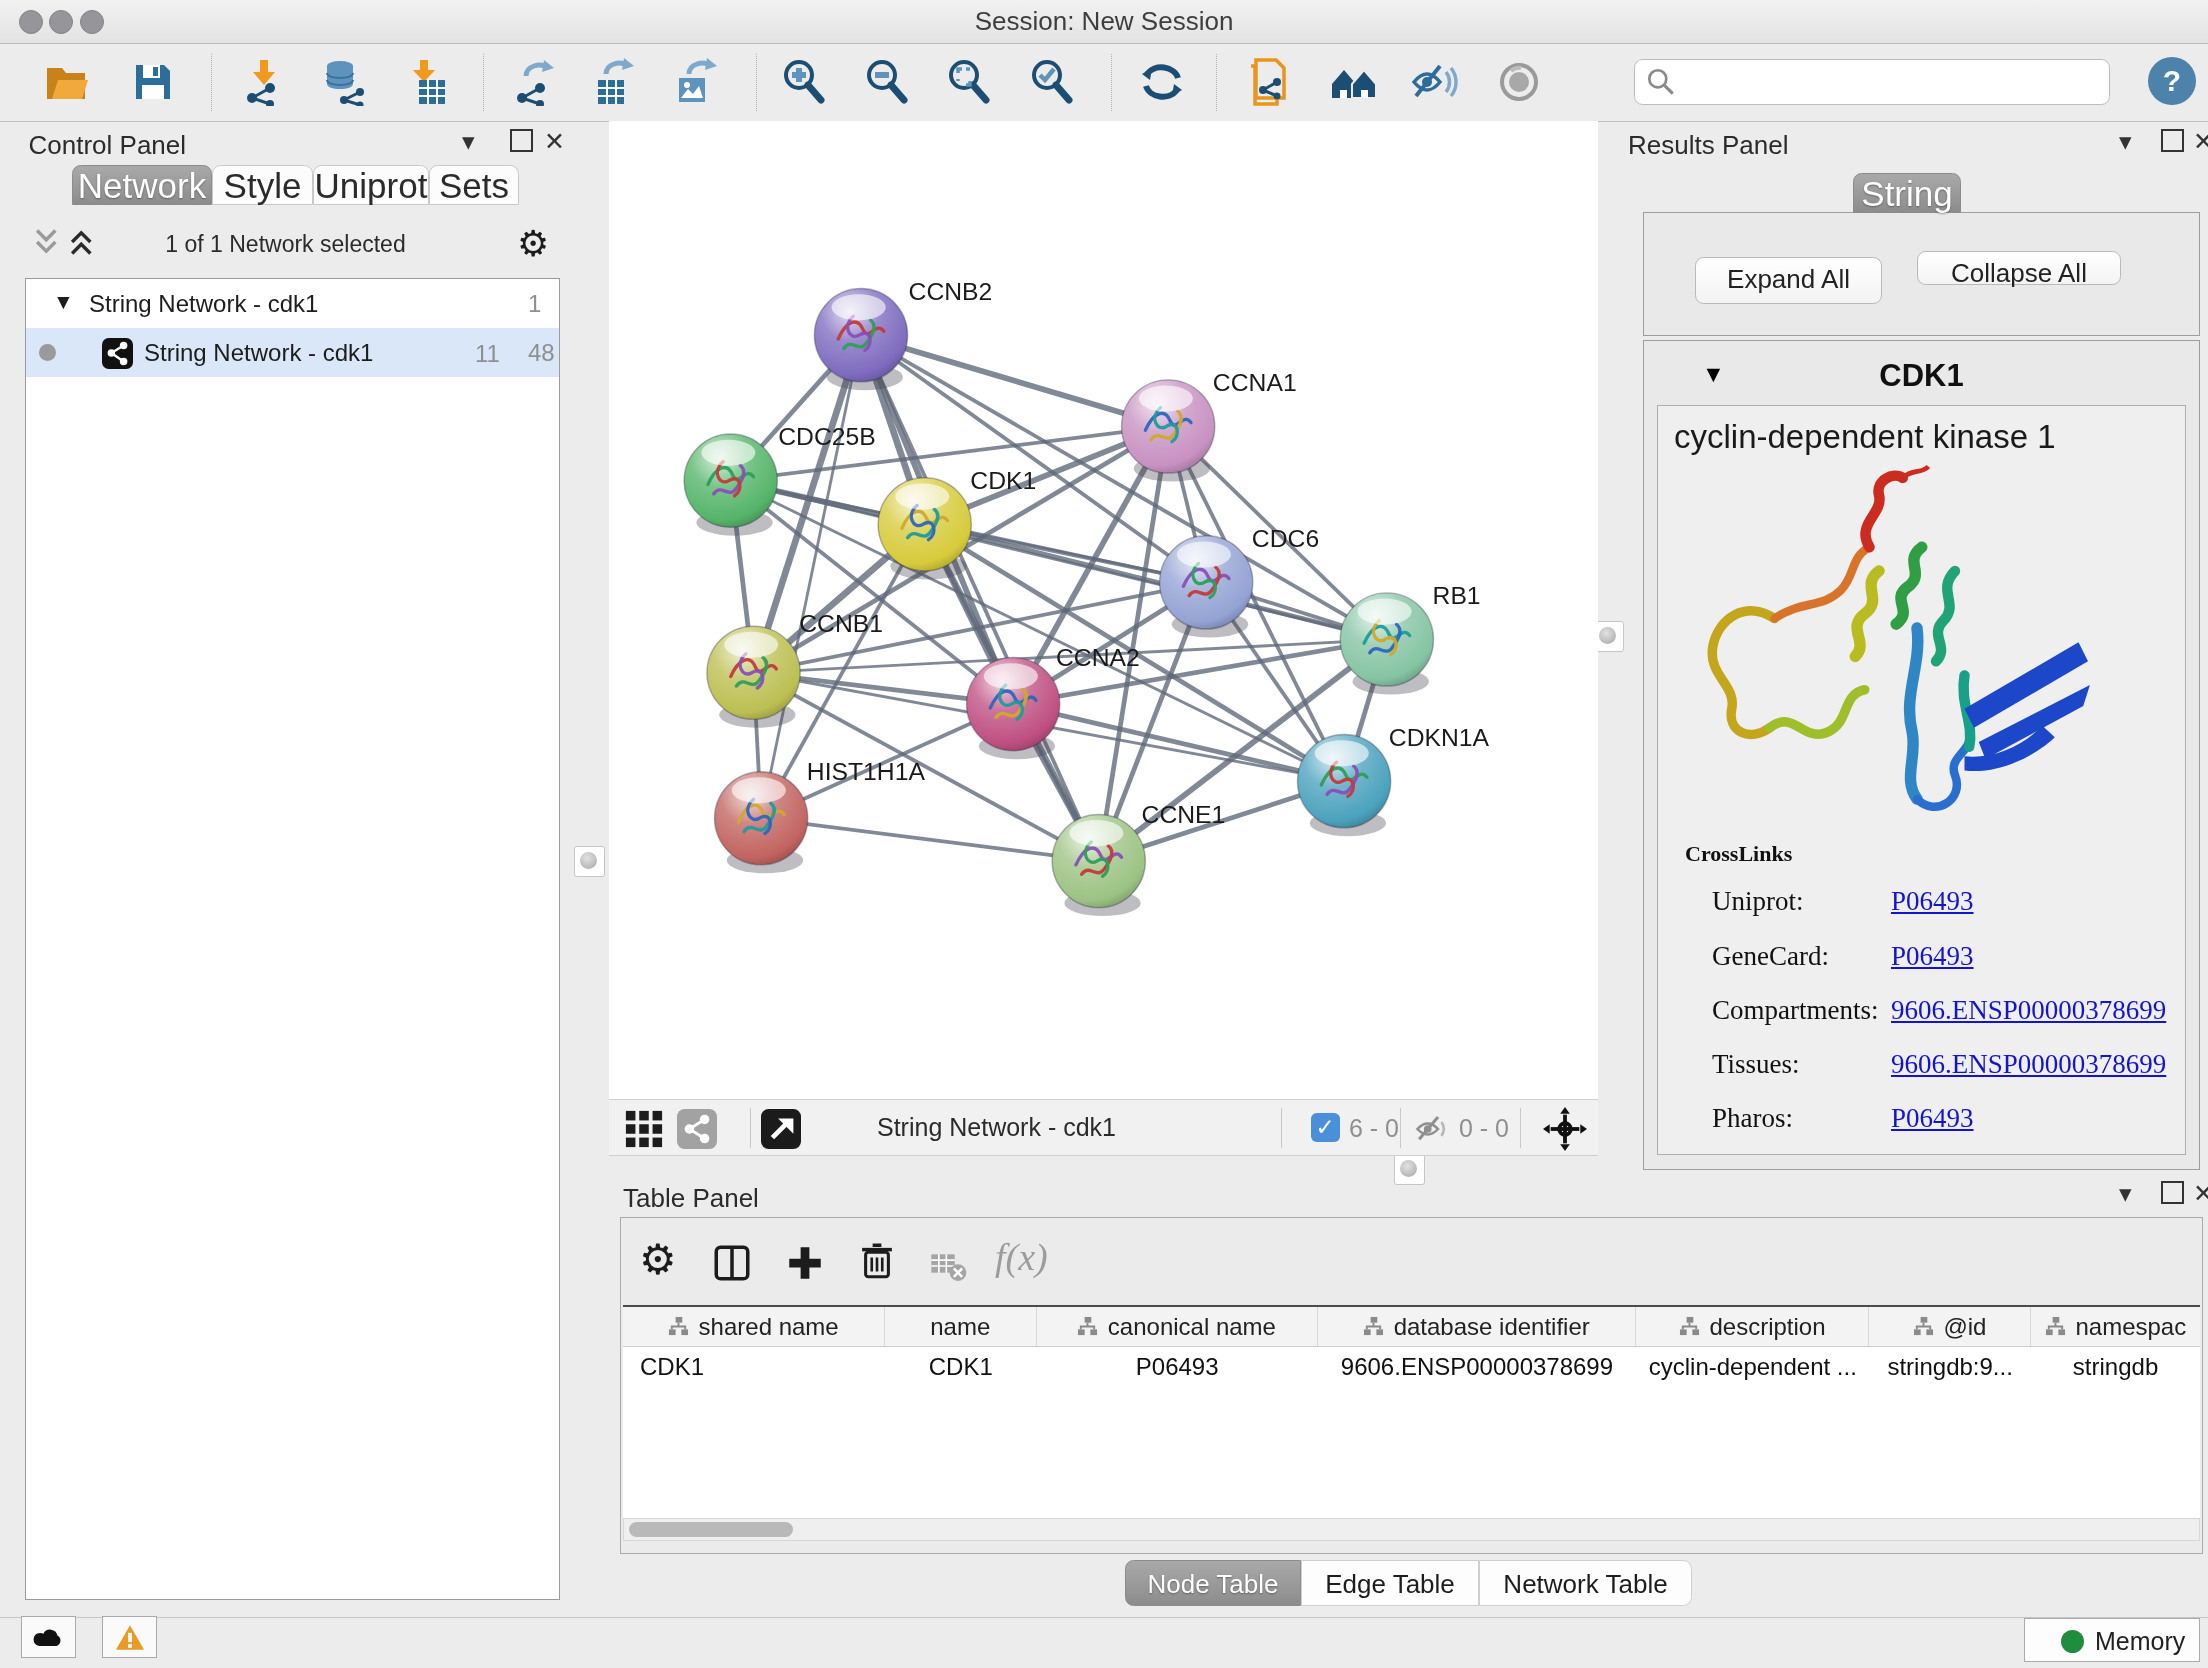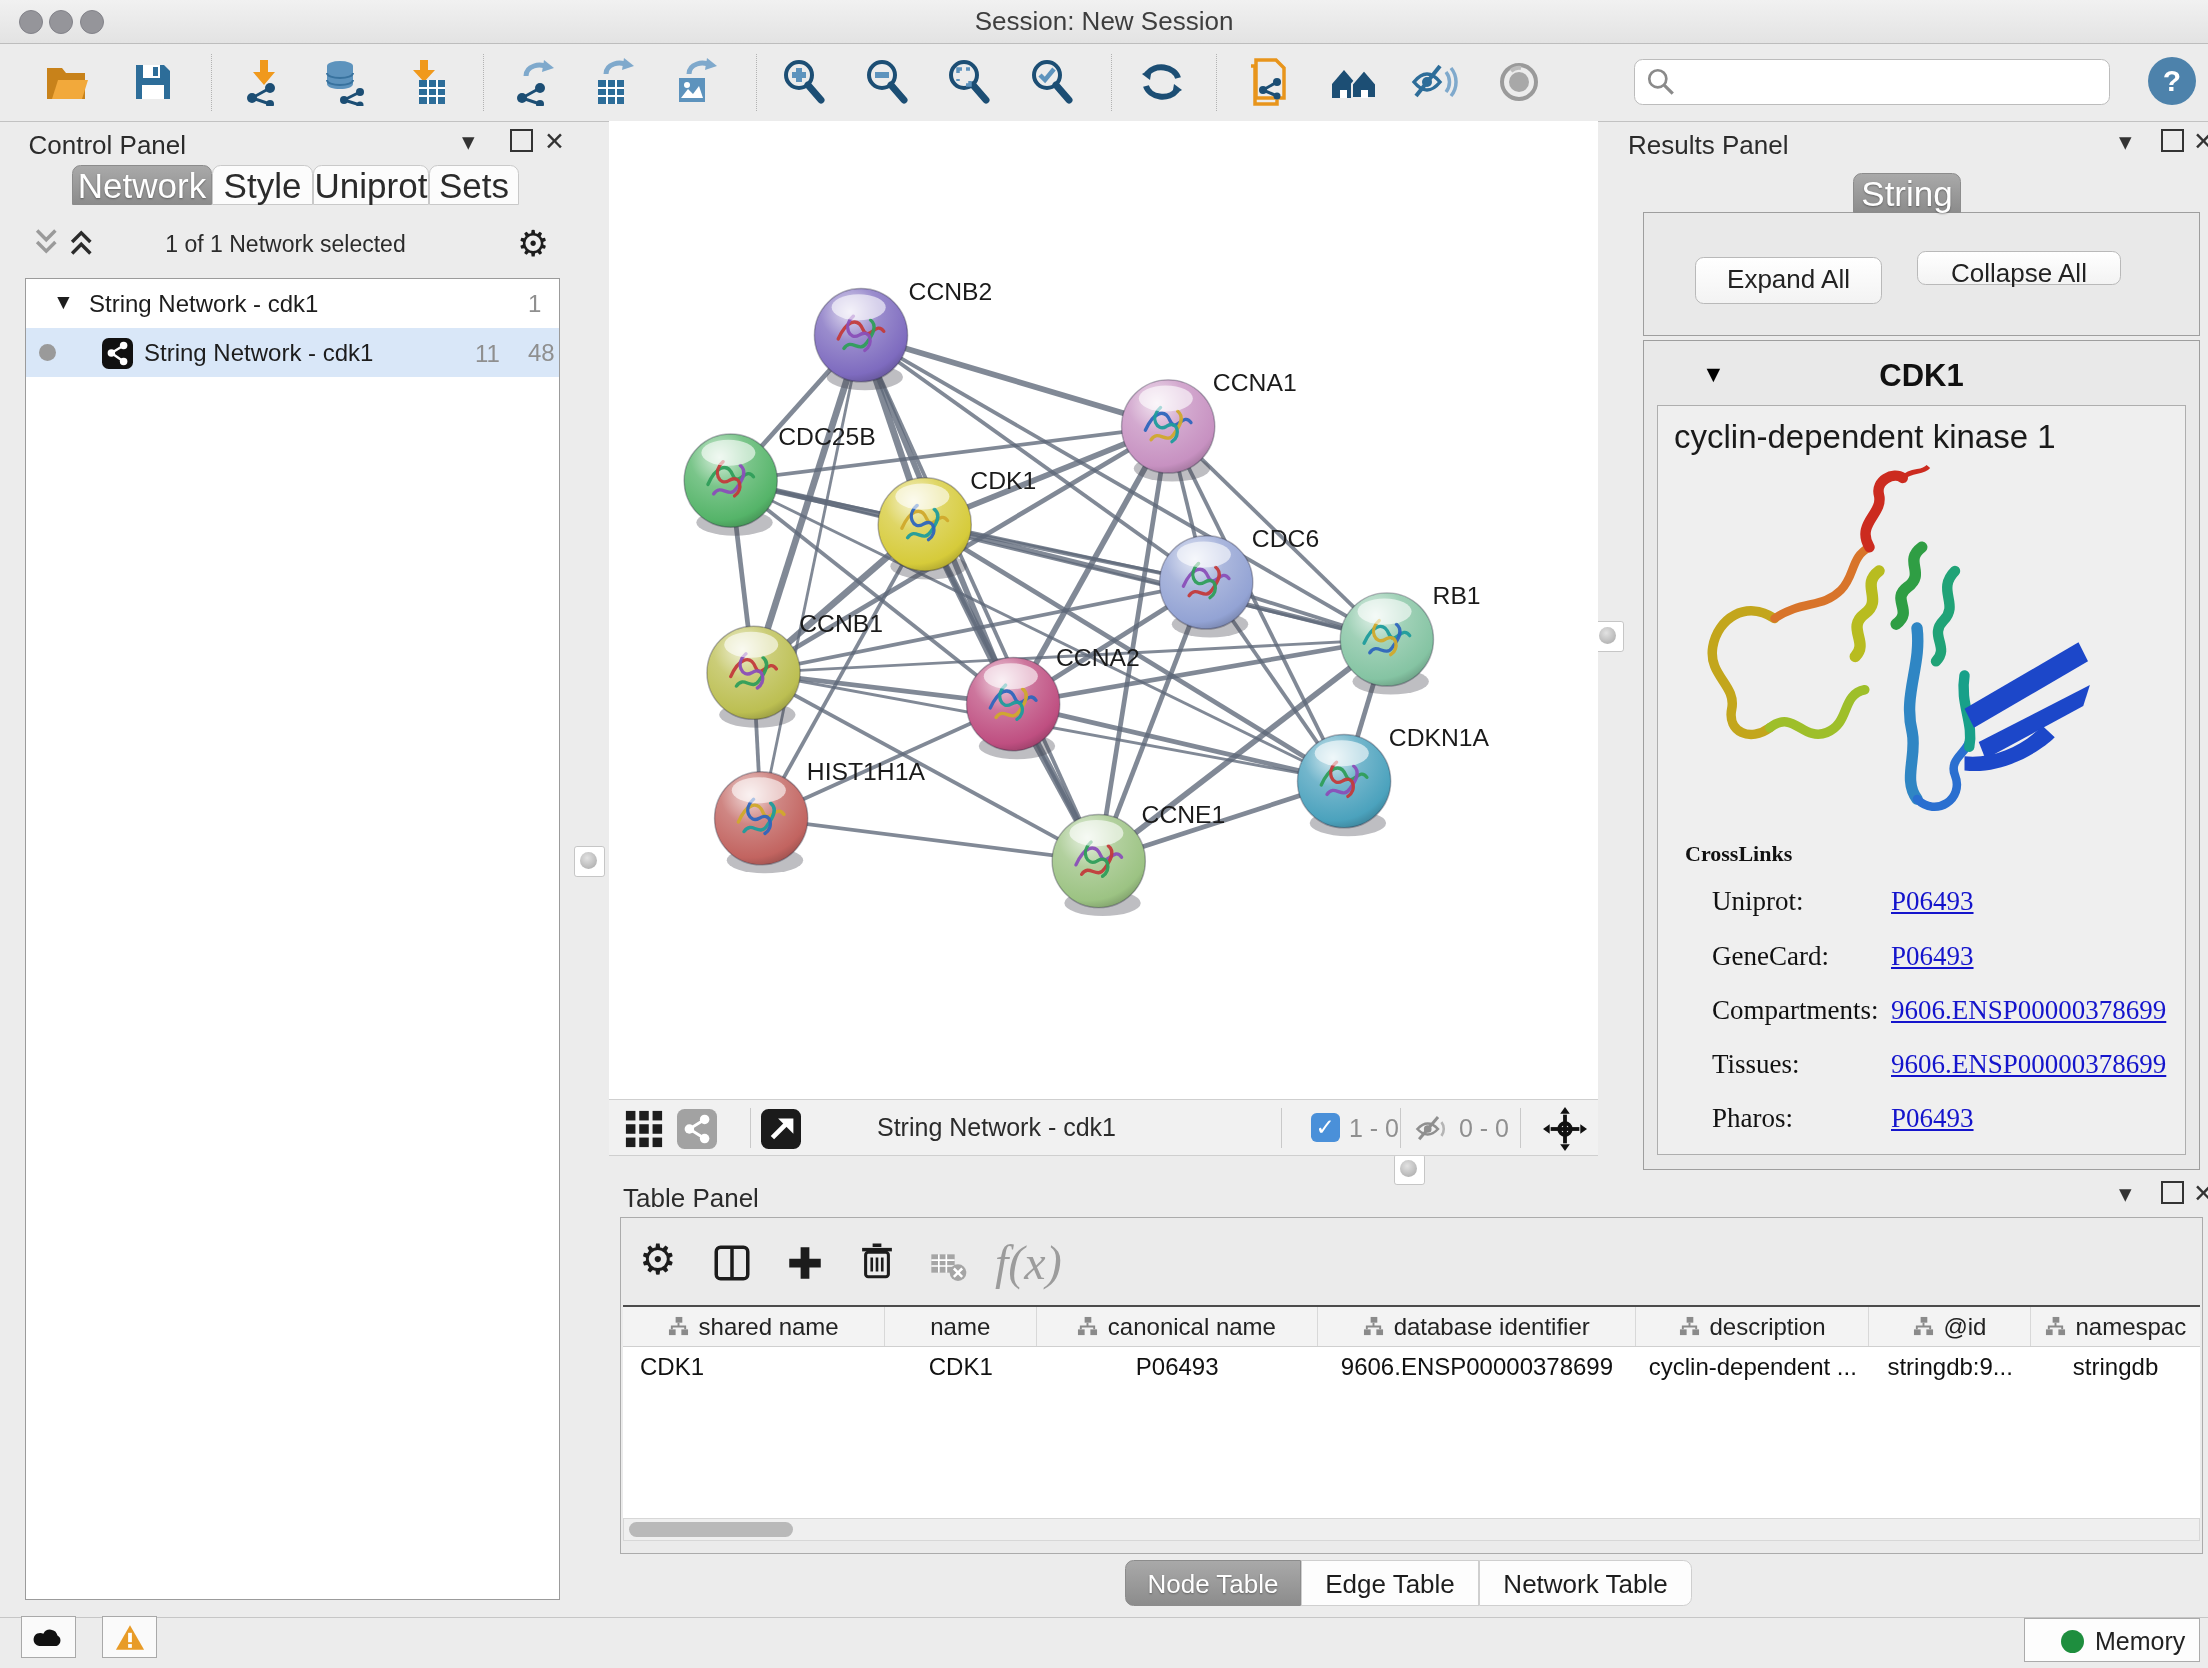--- a/index.html
+++ b/index.html
@@ -536,21 +536,21 @@
     <div class="nbsep" style="left:141px"></div>
     <div class="blackbtn" style="left:152px;top:8.6px;cursor:pointer">
       <svg viewBox="0 0 42 42" width="40" height="40">
           <line x1="12" y1="30" x2="28" y2="14" stroke="#fff" stroke-width="5"></line>
           <path d="M18 10h16v16z" fill="#fff"></path>
         </svg>
     </div>
     <div class="abs" style="left:268px;top:13.3px">String Network - cdk1</div>
     <div class="nbsep" style="left:672px"></div>
     <div class="cbox" style="left:702px;top:13.3px">✓</div>
-    <div class="abs gtext" style="left:740px;top:14.3px">1 - 0</div>
+    <div class="abs gtext" style="left:740px;top:14.3px">6 - 0</div>
     <div class="nbsep" style="left:791px"></div>
     <div class="abs" style="left:805px;top:10.5px">
       <svg width="36" height="36" viewBox="0 0 42 42">
           <path d="M4 21Q16 8 28 21 16 34 4 21Z" fill="none" stroke="#8f8f8f" stroke-width="3"></path>
           <circle cx="16" cy="21" r="4.5" fill="#8f8f8f"></circle>
           <line x1="6" y1="33" x2="28" y2="7" stroke="#8f8f8f" stroke-width="3.5"></line>
           <path d="M32 13a13 13 0 0 1 0 16" stroke="#b5b5b5" stroke-width="3" fill="none"></path>
         </svg>
     </div>
     <div class="abs gtext" style="left:850px;top:14.3px">0 - 0</div>
@@ -650,21 +650,21 @@
       </svg>
   </div>
   <div class="ttool abs" style="left:928px;top:1246px">
     <svg width="40" height="40" viewBox="0 0 48 48">
         <rect x="4" y="10" width="28" height="22" fill="#a5a5a5"></rect>
         <path d="M4 17h28M4 24h28M13 10v22M22 10v22" stroke="#fff" stroke-width="2"></path>
         <circle cx="36" cy="32" r="10" fill="#a5a5a5"></circle>
         <path d="M31 27l10 10M41 27l-10 10" stroke="#fff" stroke-width="3"></path>
       </svg>
   </div>
-  <div class="ttool abs" style="left:995px;top:1235px;font-family:'Liberation Serif','DejaVu Serif',serif;font-style:italic;font-size:48px;color:#9c9c9c">f(x)</div>
+  <div class="ttool abs" style="left:995px;top:1235px;font-family:'Liberation Serif','DejaVu Serif',serif;font-style:italic;font-size:38px;color:#9c9c9c">f(x)</div>
 
   <div class="thead">
     <div class="th" style="width:262px">
       <svg width="21" height="21" viewBox="0 0 22 22">
           <g fill="#8a8a8a">
             <rect x="8" y="1" width="7" height="6"></rect>
             <rect x="1" y="14" width="7" height="6"></rect>
             <rect x="14" y="14" width="7" height="6"></rect>
             <path d="M11 7v4M4 14v-3h14v3" stroke="#8a8a8a" fill="none" stroke-width="2"></path>
           </g>

